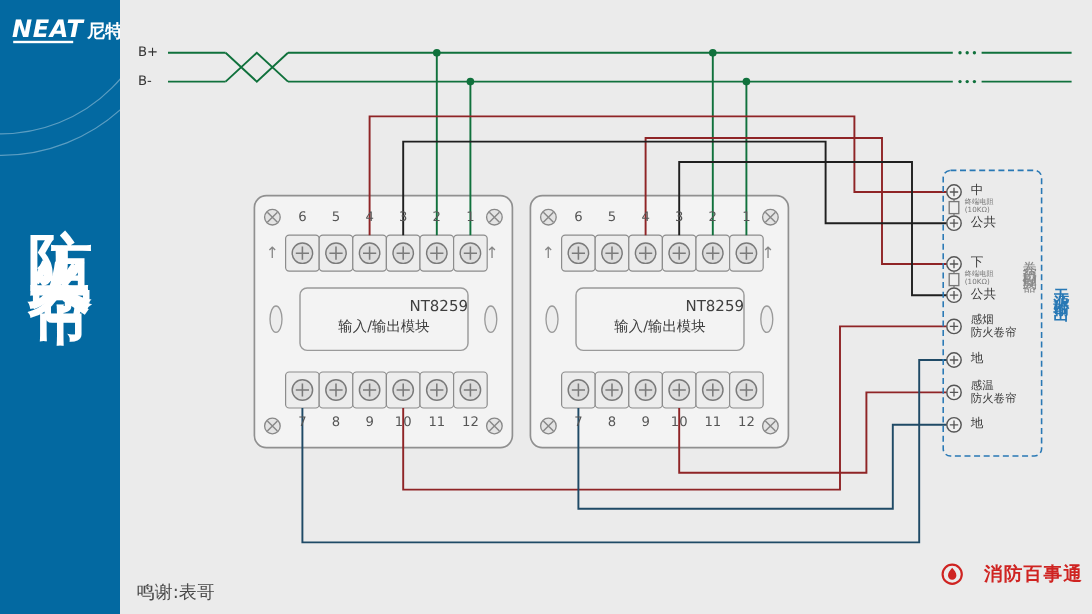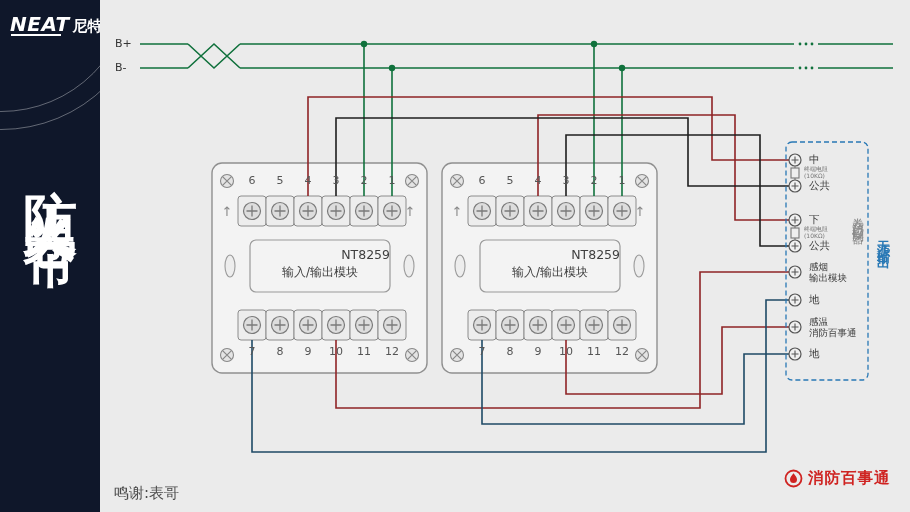--- a/index.html
+++ b/index.html
@@ -1,20 +1,20 @@
 <!DOCTYPE html>
 <html><head>
 <meta charset="utf-8">
 <style>
   html,body{margin:0;padding:0;}
   body{width:910px;height:512px;position:relative;background:#ebebeb;overflow:hidden;
        font-family:"DejaVu Sans","Liberation Sans",sans-serif;}
   .abs{position:absolute;}
   
-  .sidebar{position:absolute;left:0;top:0;width:100px;height:512px;background:#0f172a;overflow:hidden;}
+  .sidebar{position:absolute;left:0;top:0;width:100px;height:512px;background:#0369a1;overflow:hidden;}
   .arc{position:absolute;border:1.5px solid rgba(255,255,255,.35);border-radius:50%;}
   .arc1{left:-130px;top:-150px;width:260px;height:260px;}
   .arc2{left:-148px;top:-168px;width:296px;height:296px;}
   .logo{position:absolute;left:10px;top:12px;color:#fff;white-space:nowrap;}
   .logo .en{font-size:20px;font-weight:bold;font-style:italic;letter-spacing:.5px;}
   .logo .cn{font-size:15px;font-weight:bold;margin-left:3px;}
   .logo-underline{position:absolute;left:11px;top:34px;width:50px;height:2px;background:#fff;}
   .side-title{position:absolute;left:20px;top:146px;color:#fff;font-size:54px;font-weight:bold;
               writing-mode:vertical-rl;letter-spacing:14px;line-height:60px;}
   
@@ -23,21 +23,21 @@
   .arrow{font-size:13px;color:#888;width:12px;text-align:center;}
   .mname{width:140px;text-align:right;font-size:12.5px;color:#3f3f3f;}
   .mlabel{width:140px;text-align:center;font-size:12px;color:#3f3f3f;}
   .ctl-label{font-size:10.5px;color:#3a3a3a;line-height:11px;white-space:pre-line;}
   .ctl-label.two{font-size:9.5px;}
   .tiny{font-size:6px;line-height:6.5px;color:#777;white-space:pre-line;width:40px;}
   .vert{writing-mode:vertical-rl;}
   .ctl-side{font-size:12px;color:#888;letter-spacing:3px;}
   .ctl-out{font-size:13px;font-weight:bold;color:#2878b5;letter-spacing:5px;}
   .credit{font-size:15px;color:#4a4a4a;margin-top:16px;}
-  .brand{display:flex;align-items:center;gap:5px;color:#cf2321;font-weight:bold;font-size:15.5px;letter-spacing:1px;}
+  .brand{display:flex;align-items:center;gap:17px;color:#cf2321;font-weight:bold;font-size:15.5px;letter-spacing:1px;}
   svg{position:absolute;left:0;top:0;}
 </style>
 </head>
 <body>
 
 <svg width="910" height="512" viewBox="0 0 910 512">
   <defs>
     <g id="pad">
       <rect x="-14" y="-15" width="28" height="30" rx="3" fill="#ededed" stroke="#8c8c8c" stroke-width="1"></rect>
       <circle r="8.5" fill="#dddddd" stroke="#7a7a7a" stroke-width="1.2"></circle>
@@ -207,24 +207,24 @@
 <div class="abs num" style="left:526px;top:345px;">9</div>
 <div class="abs num" style="left:554px;top:345px;">10</div>
 <div class="abs num" style="left:582px;top:345px;">11</div>
 <div class="abs num" style="left:610px;top:345px;">12</div>
 
 <div class="abs ctl-label" style="left:809px;top:154px;">中</div>
 <div class="abs ctl-label" style="left:809px;top:180px;">公共</div>
 <div class="abs ctl-label" style="left:809px;top:214px;">下</div>
 <div class="abs ctl-label" style="left:809px;top:240px;">公共</div>
 <div class="abs ctl-label two" style="left:809px;top:261px;">感烟
-输出模块</div>
+防火卷帘</div>
 <div class="abs ctl-label" style="left:809px;top:294px;">地</div>
 <div class="abs ctl-label two" style="left:809px;top:316px;">感温
-消防百事通</div>
+防火卷帘</div>
 <div class="abs ctl-label" style="left:809px;top:348px;">地</div>
 <div class="abs tiny" style="left:804px;top:166px;">终端电阻
 (10KΩ)</div>
 <div class="abs tiny" style="left:804px;top:226px;">终端电阻
 (10KΩ)</div>
 <div class="abs vert ctl-side" style="left:849px;top:208px;">卷帘门控制器</div>
 <div class="abs vert ctl-out" style="left:874px;top:230px;">无源输出</div>
 
 <div class="abs credit" style="left:114px;top:468px;">鸣谢:表哥</div>
 <div class="abs brand" style="left:784px;top:468px;">

